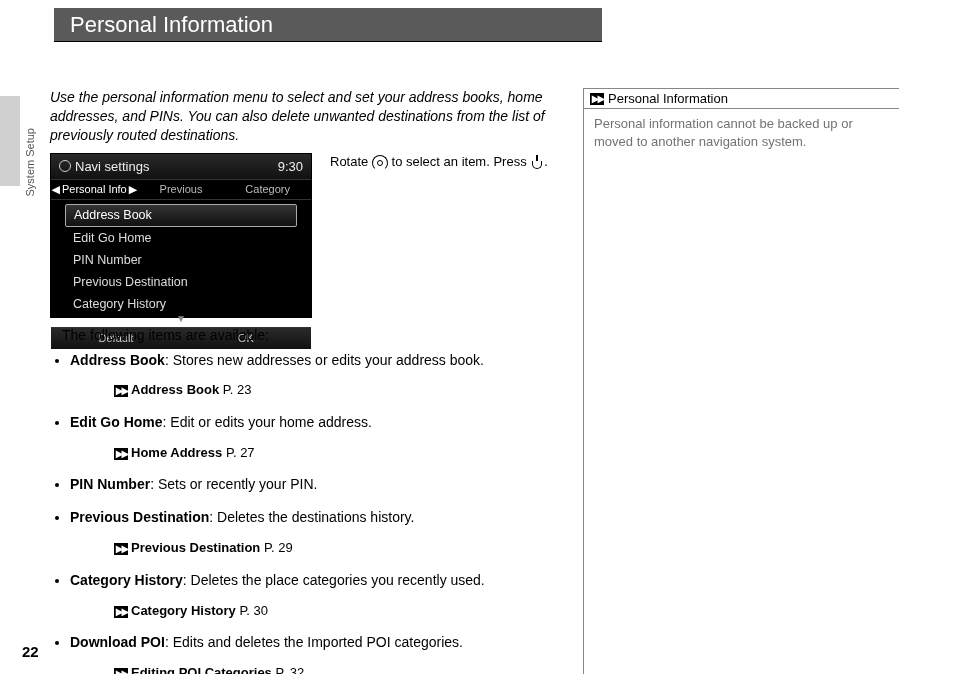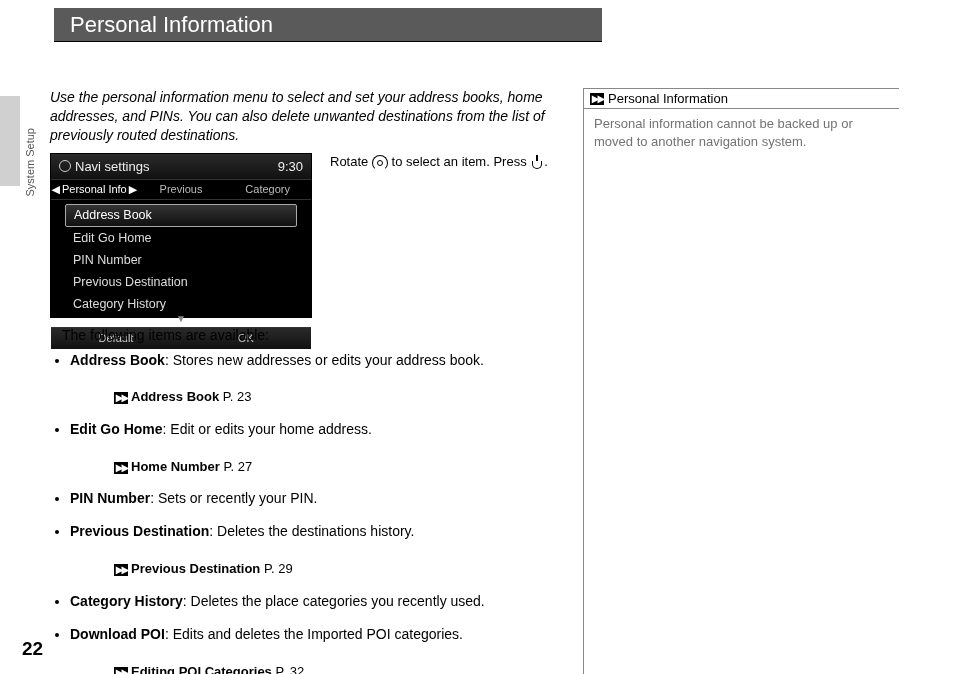--- a/index.html
+++ b/index.html
@@ -188,21 +188,21 @@
     width:12px;height:16px;
     vertical-align:-3px;
     color:#000;
   }
 
   .after-shot { margin-top: 8px; margin-left: 12px; }
 
   ul.items { list-style: disc; padding-left: 20px; margin-top: 6px; }
   ul.items li { margin-bottom: 14px; }
   .item-title { font-weight: bold; }
-  .ref-line { margin-top: 19px; font-size: 13px; padding-left: 44px; }
+  .ref-line { margin-top: 12px; font-size: 13px; padding-left: 44px; }
   .ref-arrow {
     display:inline-block;
     width:14px; height:12px;
     background:#000;
     color:#fff;
     font-size:10px;
     line-height:12px;
     text-align:center;
     vertical-align: 0px;
     letter-spacing:-2px;
@@ -219,21 +219,21 @@
     text-align:center;
     letter-spacing:-2px;
     padding-left:1px;
   }
   .ref-name { font-weight: bold; }
 
   .page-num {
     position: absolute;
     left: 22px;
     bottom: 14px;
-    font-size: 19px;
+    font-size: 15px;
     font-weight: bold;
   }
 </style>
 </head>
 <body>
 
 <div class="header-bar">
   <span>Personal Information</span>
 </div>
 
@@ -281,31 +281,32 @@
 
     <div class="after-shot">The following items are available:</div>
 
     <ul class="items">
       <li>
         <span class="item-title">Address Book</span><span>: Stores new addresses or edits your address book.</span>
         <div class="ref-line"><span class="ref-arrow">▶▶</span><span class="ref-name">Address Book</span> <span>P. 23</span></div>
       </li>
       <li>
         <span class="item-title">Edit Go Home</span><span>: Edit or edits your home address.</span>
-        <div class="ref-line"><span class="ref-arrow">▶▶</span><span class="ref-name">Home Number</span> <span>P. 27</span></div>
+        <div class="ref-line"><span class="ref-arrow">▶▶</span><span class="ref-name">Home Address</span> <span>P. 27</span></div>
       </li>
       <li>
         <span class="item-title">PIN Number</span><span>: Sets or recently your PIN.</span>
       </li>
       <li>
         <span class="item-title">Previous Destination</span><span>: Deletes the destinations history.</span>
         <div class="ref-line"><span class="ref-arrow">▶▶</span><span class="ref-name">Previous Destination</span> <span>P. 29</span></div>
       </li>
       <li>
         <span class="item-title">Category History</span><span>: Deletes the place categories you recently used.</span>
+        <div class="ref-line"><span class="ref-arrow">▶▶</span><span class="ref-name">Category History</span> <span>P. 30</span></div>
       </li>
       <li>
         <span class="item-title">Download POI</span><span>: Edits and deletes the Imported POI categories.</span>
         <div class="ref-line"><span class="ref-arrow">▶▶</span><span class="ref-name">Editing POI Categories</span> <span>P. 32</span></div>
       </li>
     </ul>
 
   </div>
 
   <div class="right-col">

